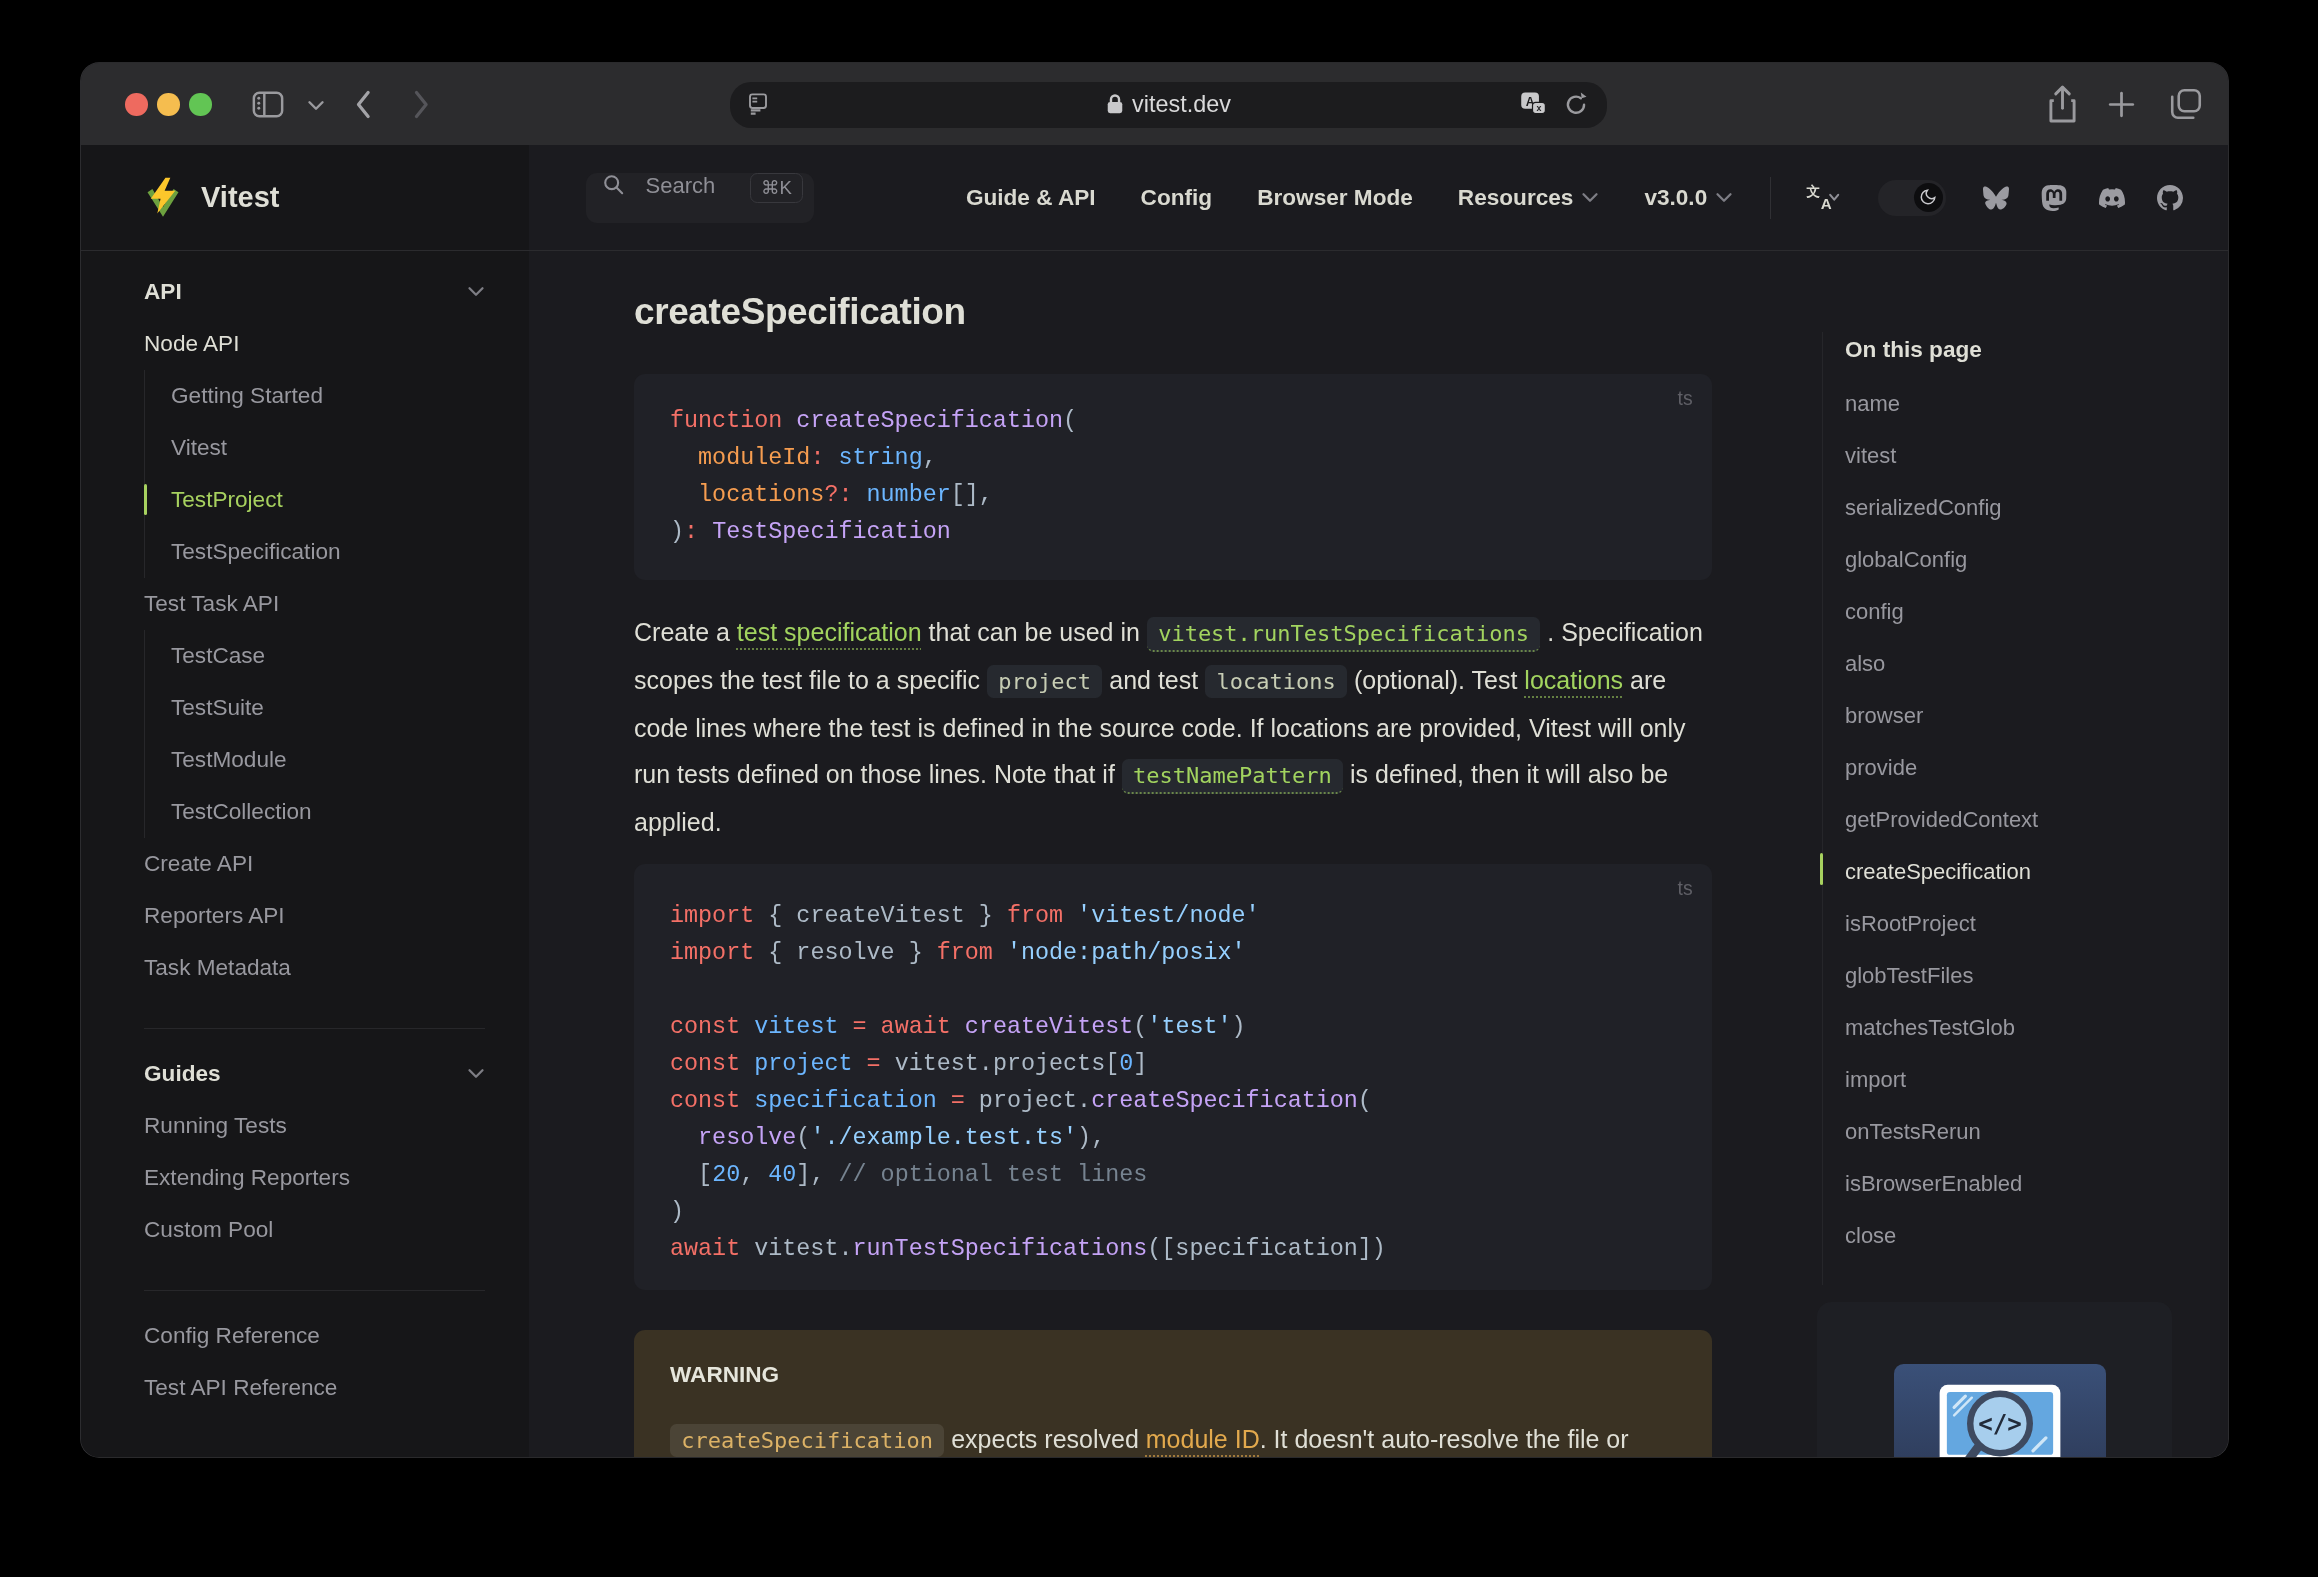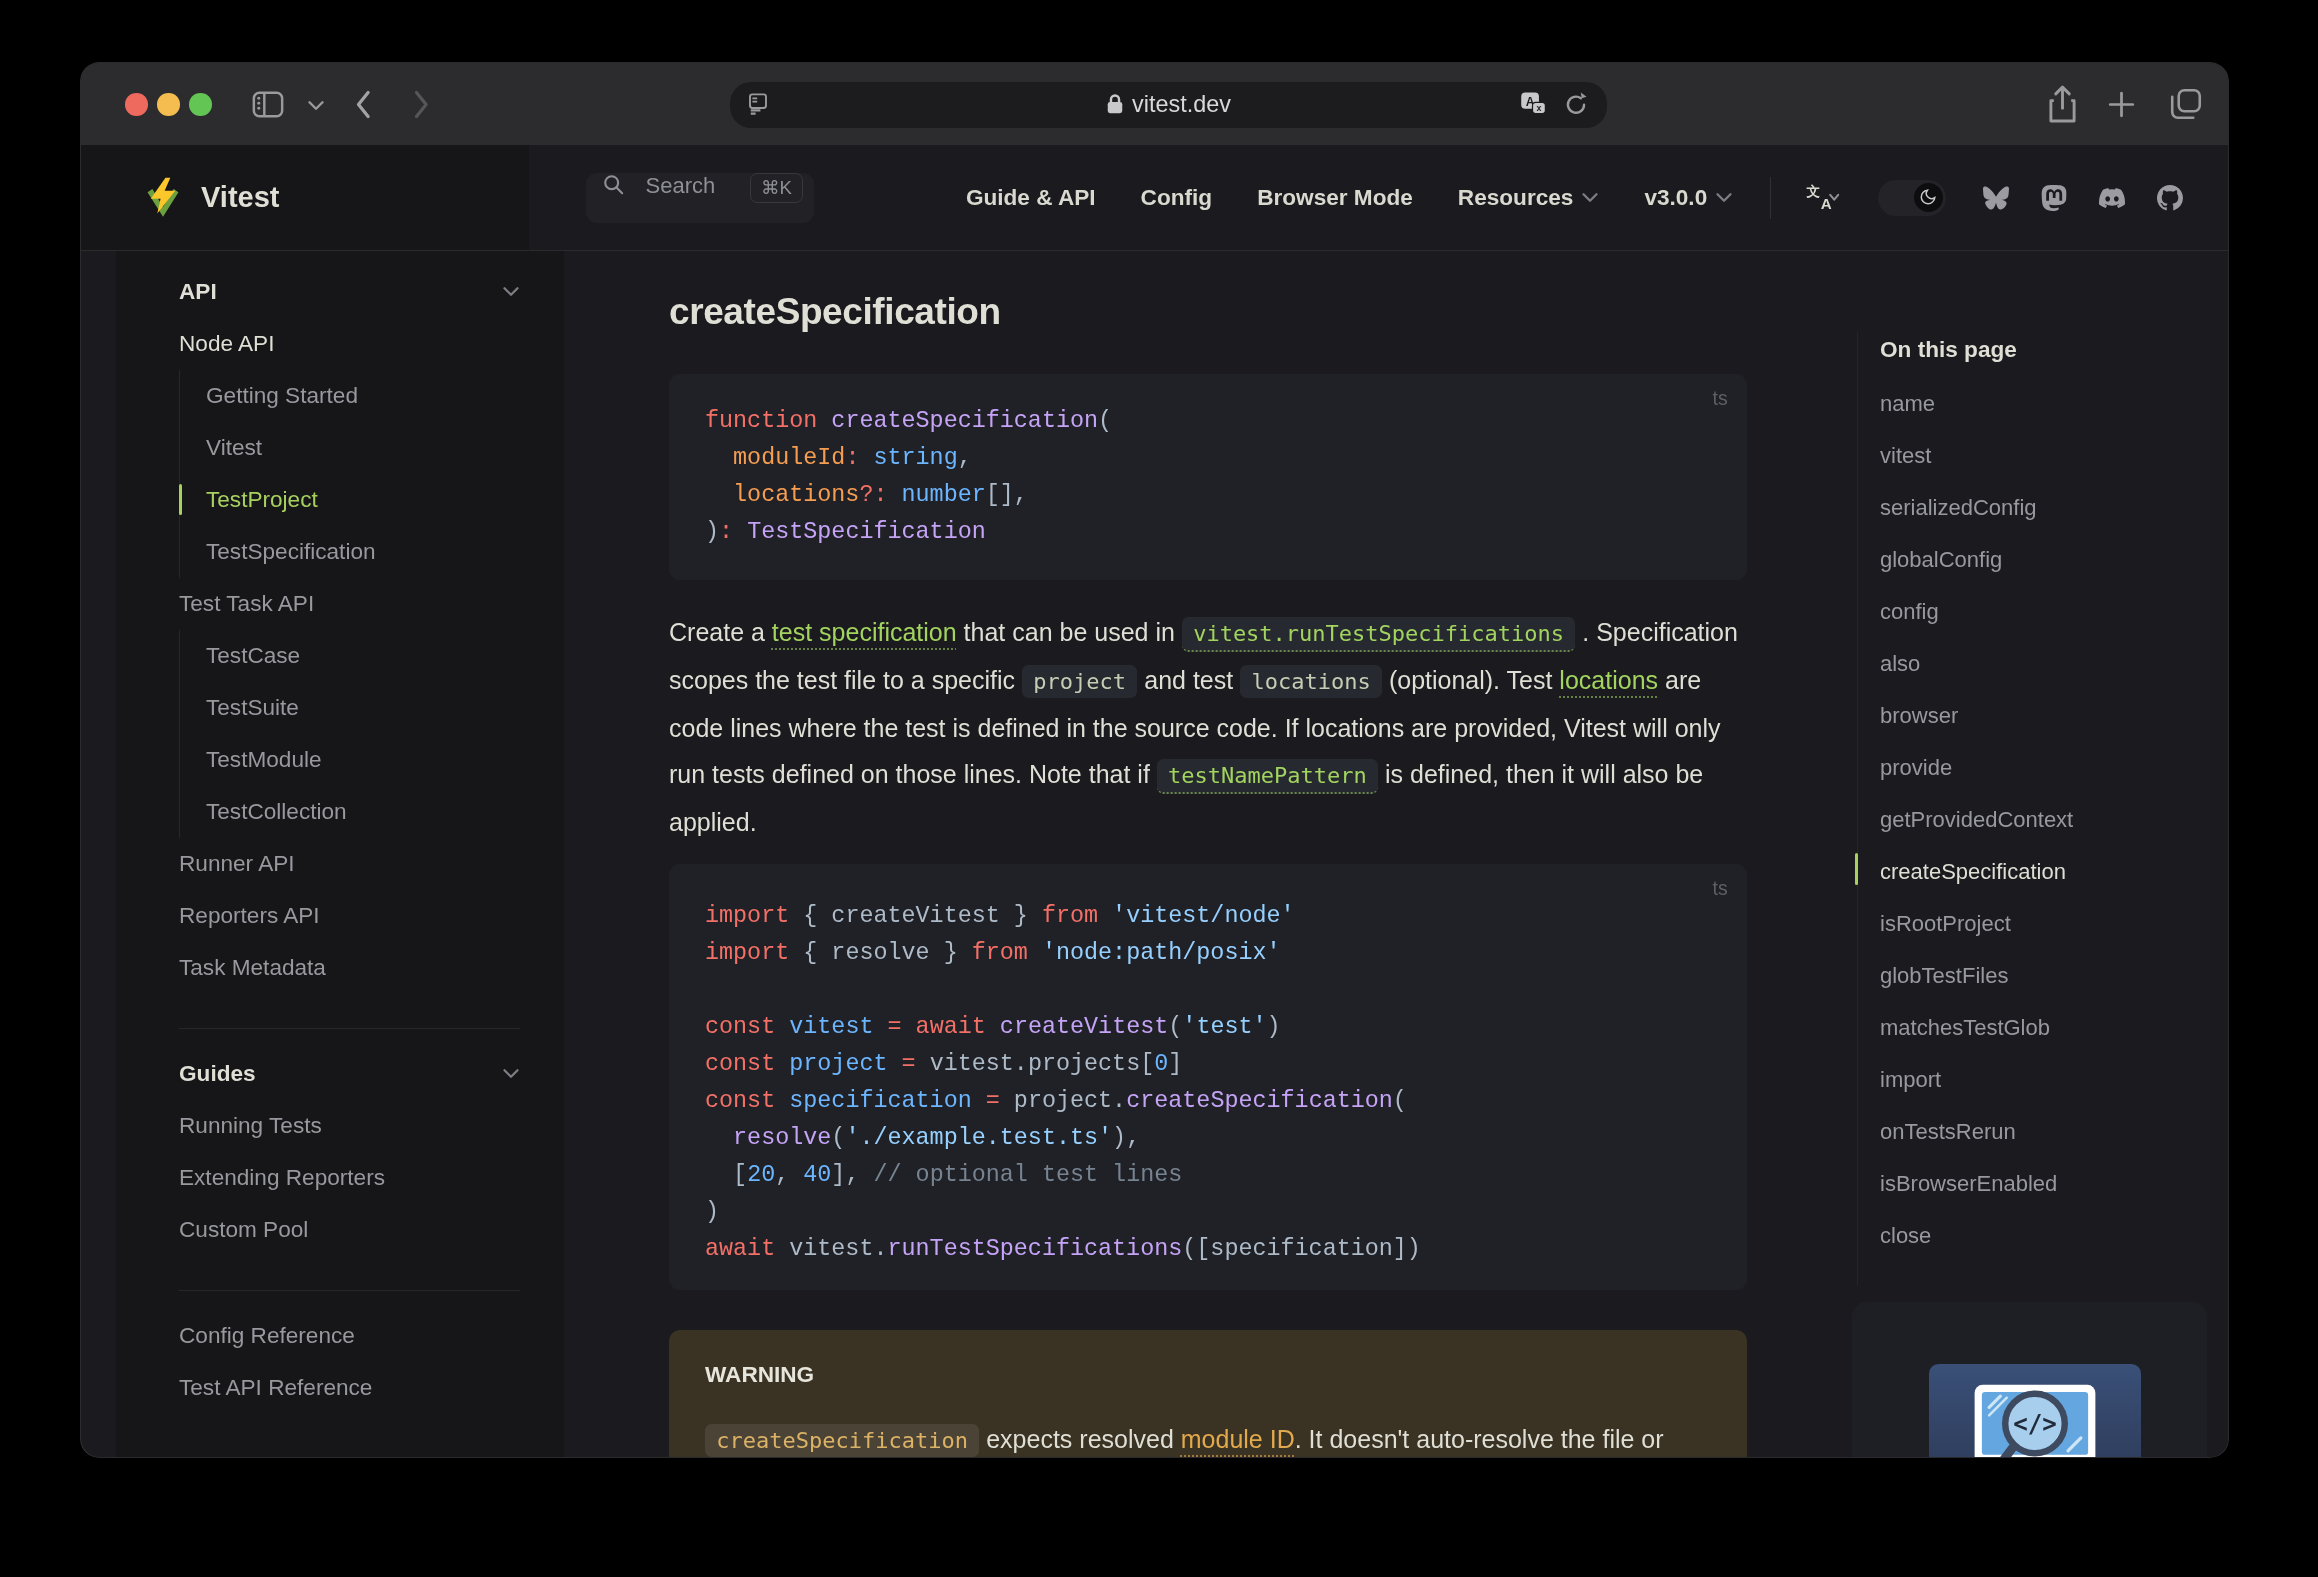--- a/index.html
+++ b/index.html
@@ -38,21 +38,21 @@
   .nav-link { color:#d9d9d0; font-size:22.6px; display:flex; align-items:center; gap:8px; cursor:pointer;font-weight:bold; }
   .vdiv { width:0.8px; height:42px; background:#303034; margin:0 34px 0 37px; }
   .toggle { width:68px; height:36px; border-radius:18px; background:#242428; margin:0 37px;
             position:relative; flex:none; }
   .toggle .knob { position:absolute; right:3.2px; top:3.2px; width:29px; height:29px;
                   border-radius:50%; background:#0d0d0f; display:flex; align-items:center; justify-content:center; }
   .socials { display:flex; align-items:center; gap:32px; }
   .socials svg { display:block; }
 
   
-  .wbody { position:absolute; top:188px; left:0; right:0; bottom:0; display:flex;padding-left:35px; }
+  .wbody { position:absolute; top:188px; left:0; right:0; bottom:0; display:flex; }
   .sidebar { width:448px; flex:none; background:#161618; padding:14.5px 44px 0 63px; }
   .srow { height:52px; display:flex; align-items:center; font-size:22.6px; color:#98989f; cursor:pointer; }
   .srow.section { color:#dfdfd6; font-weight:700; justify-content:space-between; }
   .srow.bright { color:#dfdfd6; }
   .sgroup { border-left:1.6px solid #27272a; padding-left:26px; }
   .sgroup .srow { position:relative; }
   .sgroup .srow.active { color:#a7d15f; }
   .sgroup .srow.active::before { content:""; position:absolute; left:-27.4px; top:10.5px;
       width:3.2px; height:31px; border-radius:1.6px; background:#a7d15f; }
   .sdiv { height:0.8px; background:#27272a; margin:34px 0 19.4px; }
@@ -253,21 +253,21 @@
             <div class="srow active">TestProject</div>
             <div class="srow">TestSpecification</div>
           </div>
           <div class="srow ">Test Task API</div>
           <div class="sgroup">
             <div class="srow">TestCase</div>
             <div class="srow">TestSuite</div>
             <div class="srow">TestModule</div>
             <div class="srow">TestCollection</div>
           </div>
-          <div class="srow ">Runner API</div>
+          <div class="srow ">Create API</div>
           <div class="srow ">Reporters API</div>
           <div class="srow ">Task Metadata</div>
           <div class="sdiv"></div>
           <div class="srow section">Guides<svg width="18" height="13" viewBox="0 0 22 16">
               <path d="M3 4 L11 12 L19 4" fill="none" stroke="#7d7d84" stroke-width="2.8" stroke-linecap="round" stroke-linejoin="round"></path>
             </svg></div>
           <div class="srow ">Running Tests</div>
           <div class="srow ">Extending Reporters</div>
           <div class="srow ">Custom Pool</div>
           <div class="sdiv"></div>

